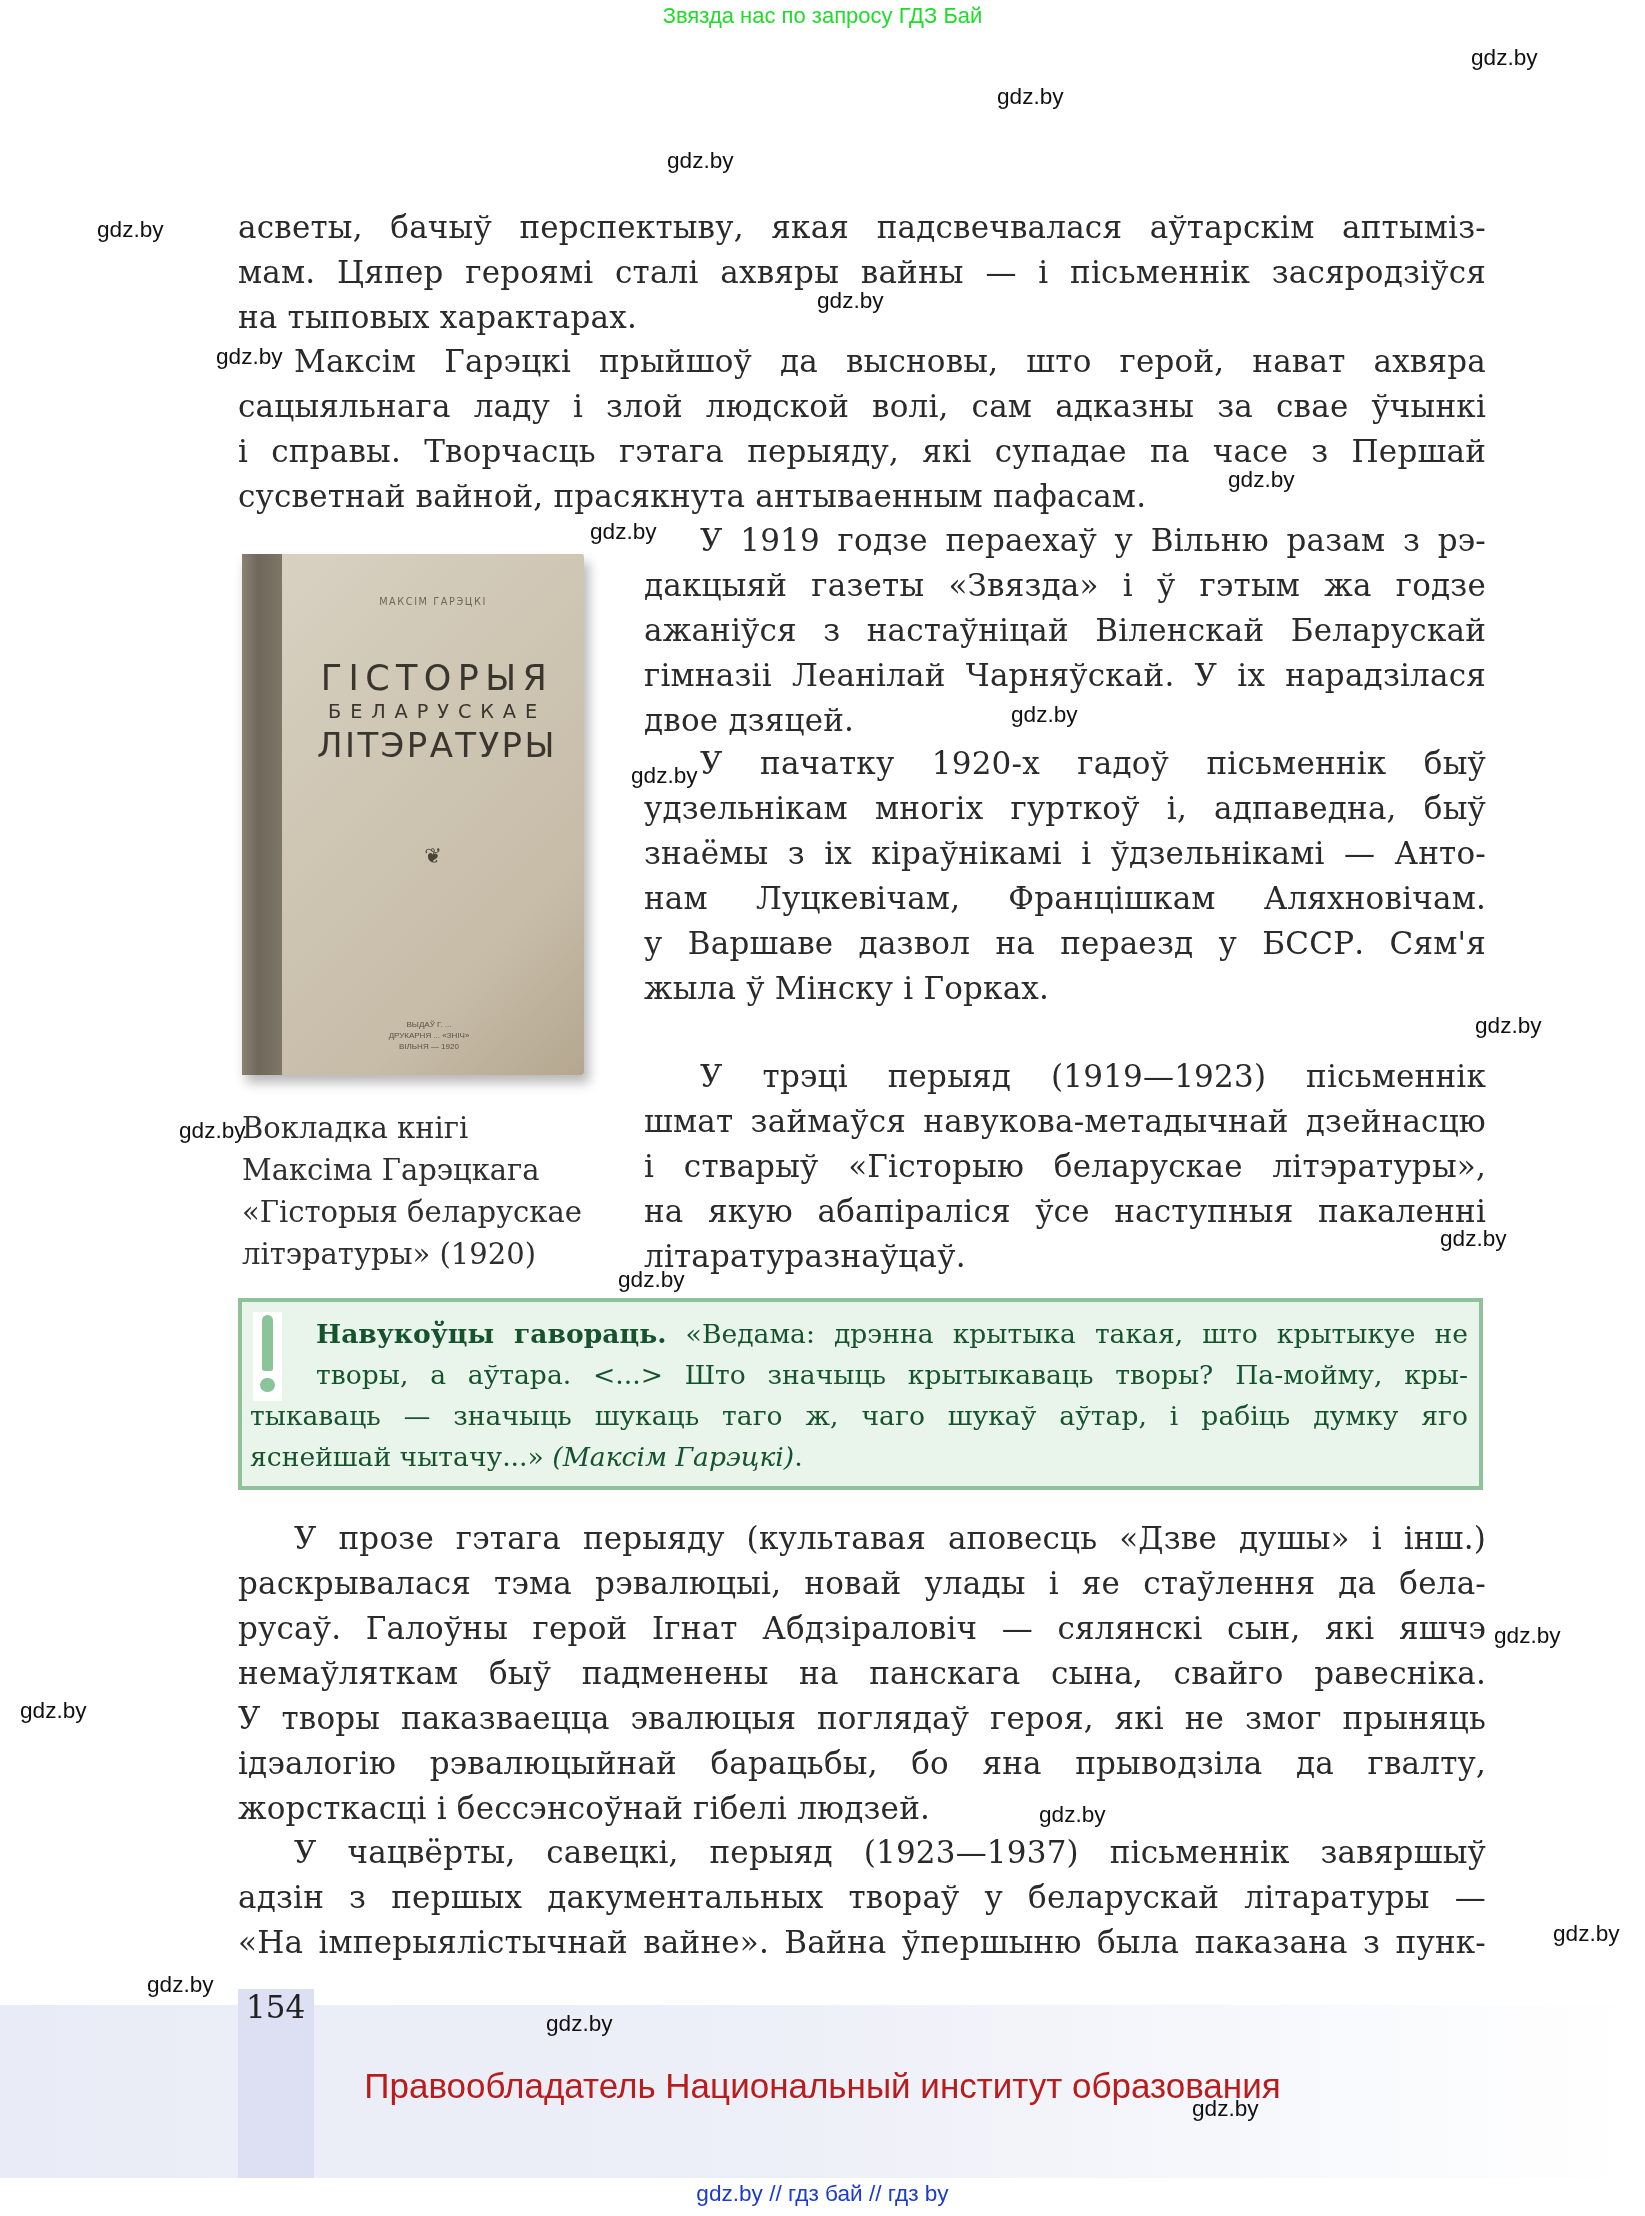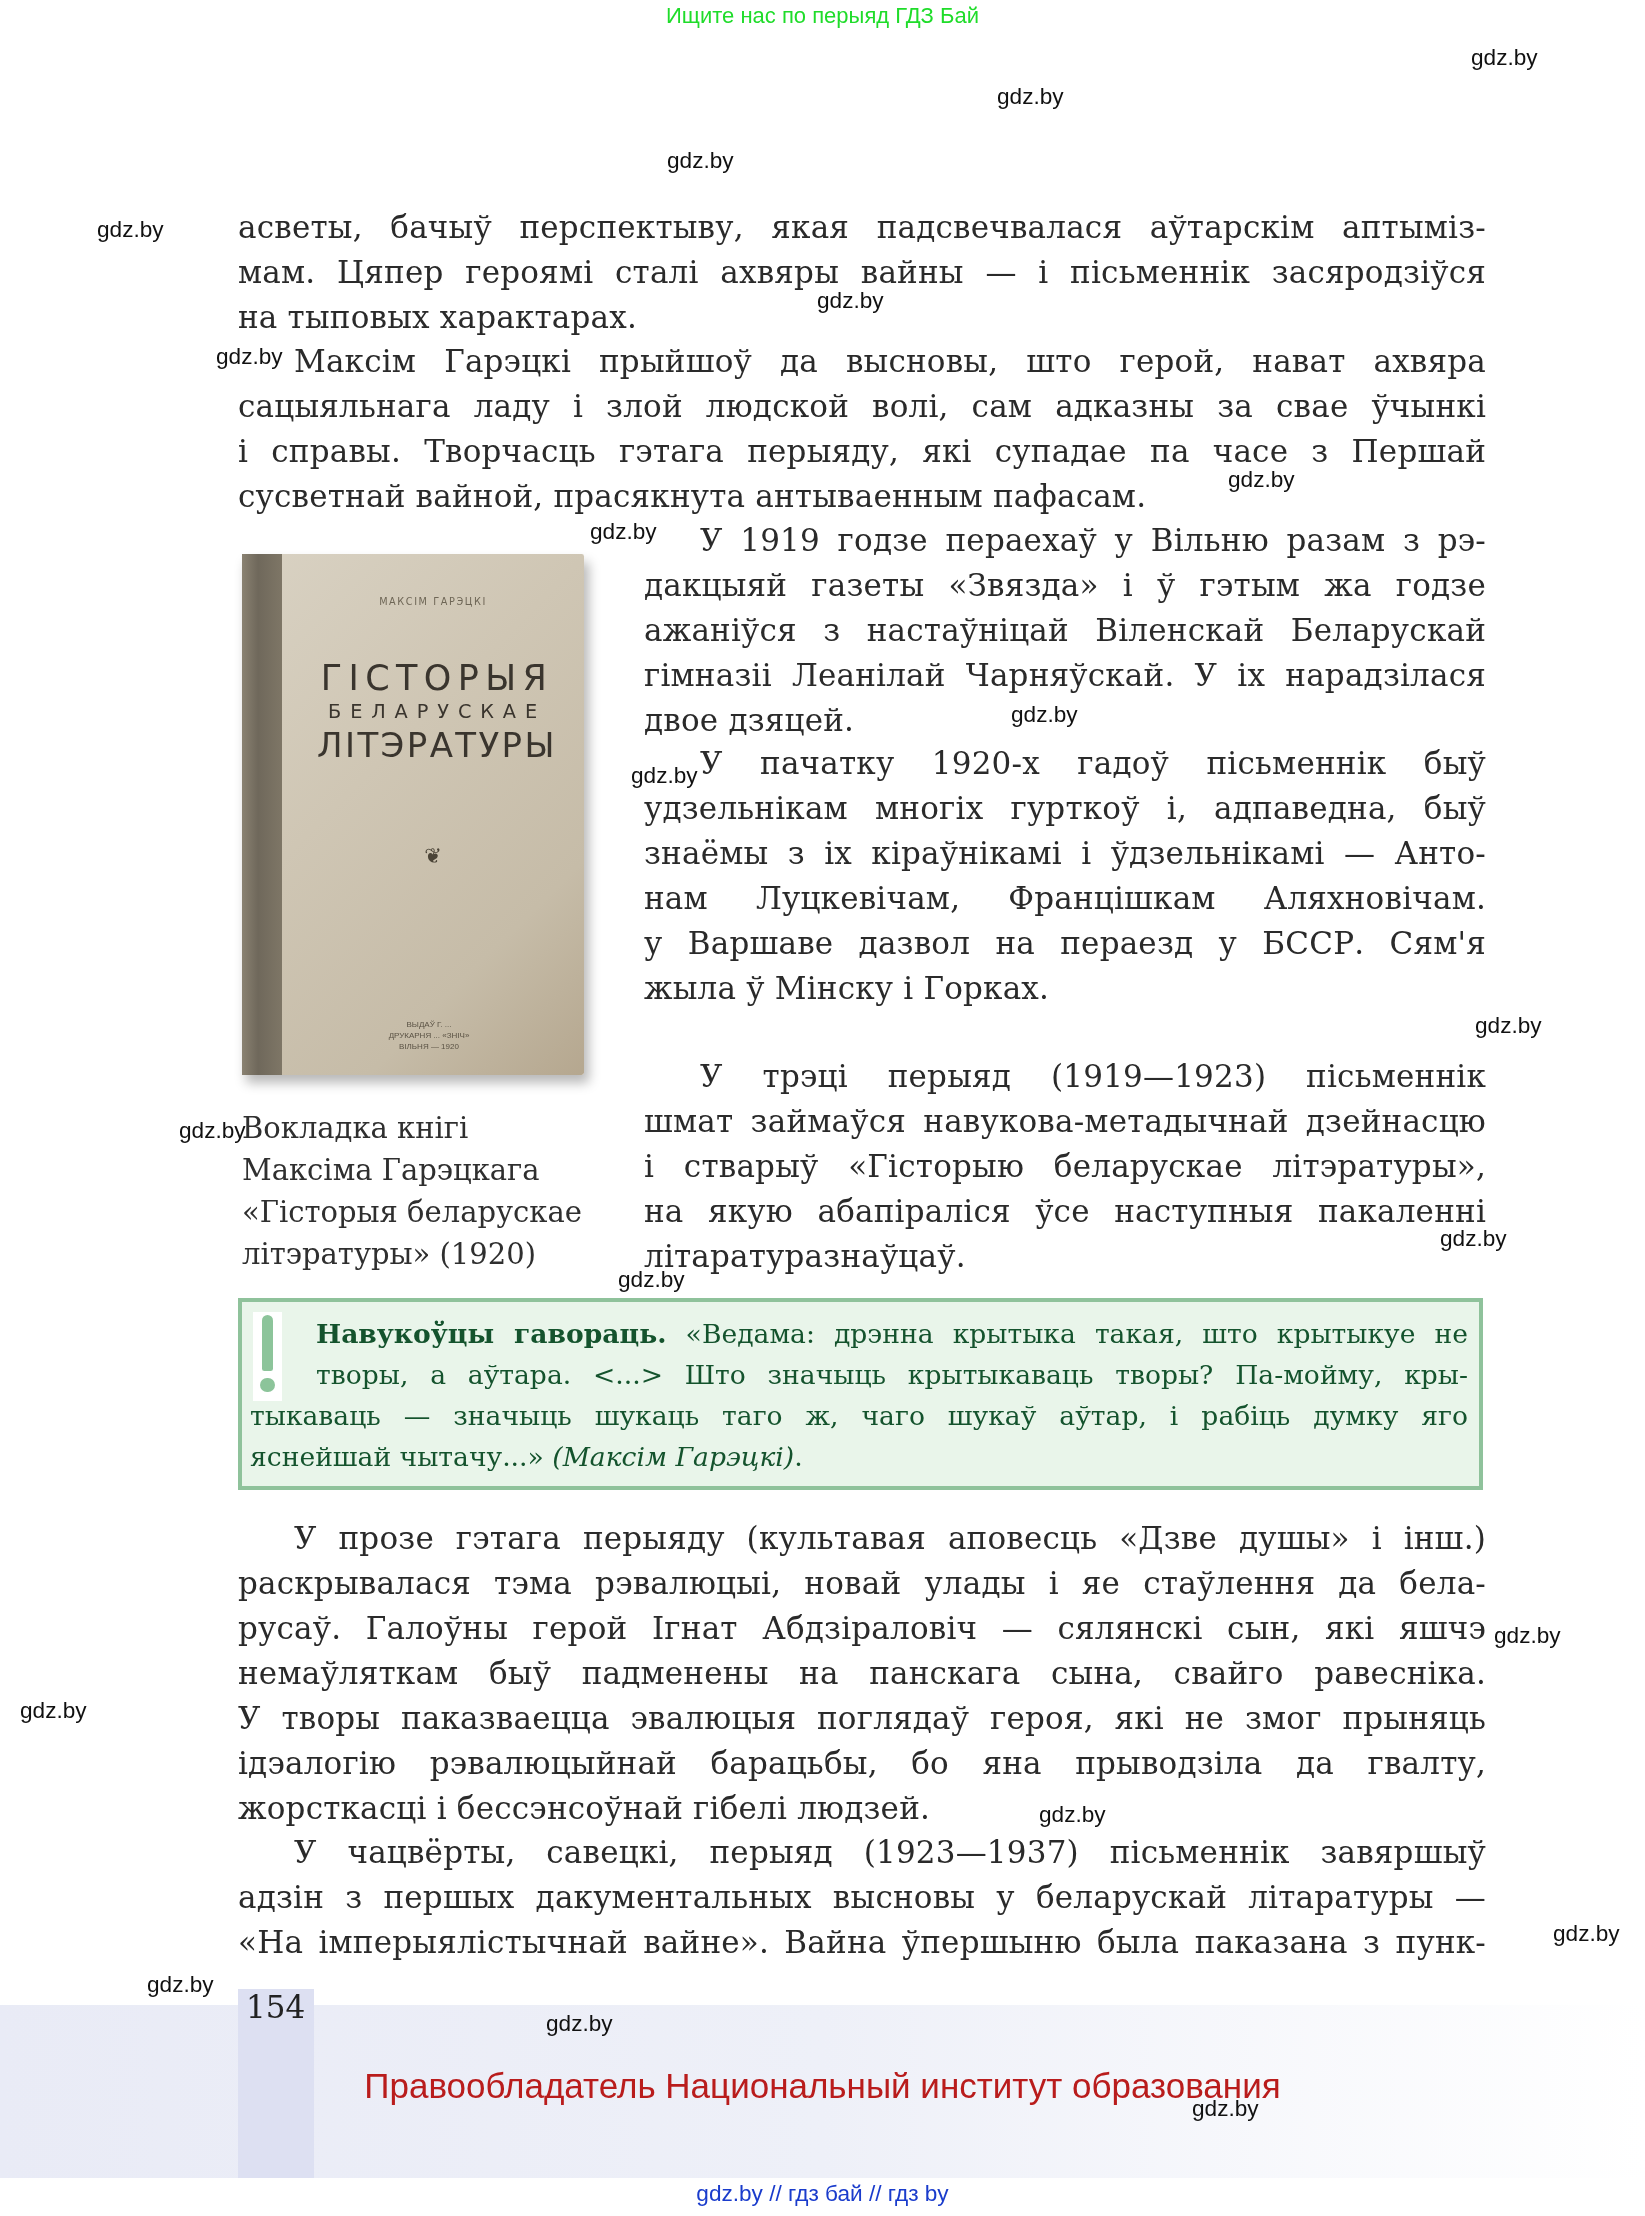--- a/index.html
+++ b/index.html
@@ -82,21 +82,21 @@
     font-family: "Liberation Sans", sans-serif; font-size: 35px; color: #b91c1c;
   }
   .bottom-links {
     position: absolute; left: 0; top: 2181px; width: 1645px; text-align: center;
     font-family: "Liberation Sans", sans-serif; font-size: 22.6px; color: #1a3ccc;
   }
 </style>
 </head>
 <body>
 
-<div class="top-banner">Ищите нас по перыяд ГДЗ Бай</div>
+<div class="top-banner">Звязда нас по запросу ГДЗ Бай</div>
 
 <div class="wm" style="left:1471px;top:45px">gdz.by</div>
 <div class="wm" style="left:997px;top:84px">gdz.by</div>
 <div class="wm" style="left:667px;top:148px">gdz.by</div>
 <div class="wm" style="left:97px;top:217px">gdz.by</div>
 <div class="wm" style="left:817px;top:288px">gdz.by</div>
 <div class="wm" style="left:216px;top:344px">gdz.by</div>
 <div class="wm" style="left:1228px;top:467px">gdz.by</div>
 <div class="wm" style="left:590px;top:519px">gdz.by</div>
 <div class="wm" style="left:1011px;top:702px">gdz.by</div>
@@ -192,21 +192,21 @@
   <span class="line">раскрывалася тэма рэвалюцыі, новай улады і яе стаўлення да бела-</span>
   <span class="line">русаў. Галоўны герой Ігнат Абдзіраловіч — сялянскі сын, які яшчэ</span>
   <span class="line">немаўляткам быў падменены на панскага сына, свайго равесніка.</span>
   <span class="line">У творы паказваецца эвалюцыя поглядаў героя, які не змог прыняць</span>
   <span class="line">ідэалогію рэвалюцыйнай барацьбы, бо яна прыводзіла да гвалту,</span>
   <span class="line last">жорсткасці і бессэнсоўнай гібелі людзей.</span>
 </div>
 
 <div class="para" style="left:238px;top:1830px;width:1248px">
   <span class="line indent">У чацвёрты, савецкі, перыяд (1923—1937) пісьменнік завяршыў</span>
-  <span class="line">адзін з першых дакументальных высновы у беларускай літаратуры —</span>
+  <span class="line">адзін з першых дакументальных твораў у беларускай літаратуры —</span>
   <span class="line">«На імперыялістычнай вайне». Вайна ўпершыню была паказана з пунк-</span>
 </div>
 
 <div class="footer-band"></div>
 <div class="page-num-box"></div>
 <div class="page-num">154</div>
 <div class="wm" style="left:546px;top:2011px">gdz.by</div>
 <div class="rights">Правообладатель Национальный институт образования</div>
 <div class="wm" style="left:1192px;top:2096px">gdz.by</div>
 <div class="bottom-links">gdz.by  //  гдз бай  //  гдз by</div>

